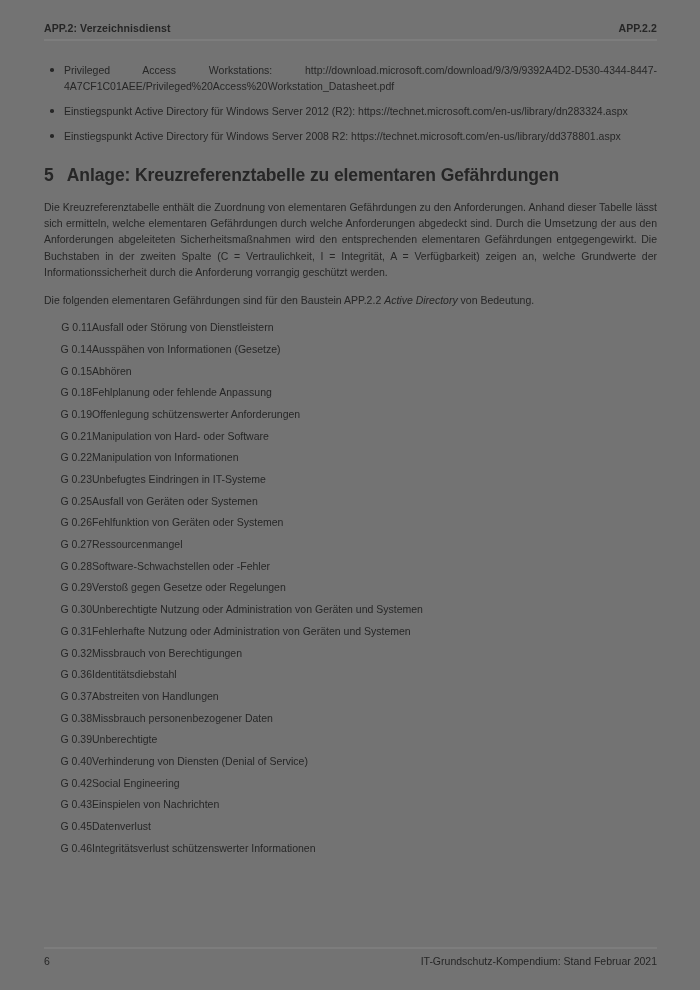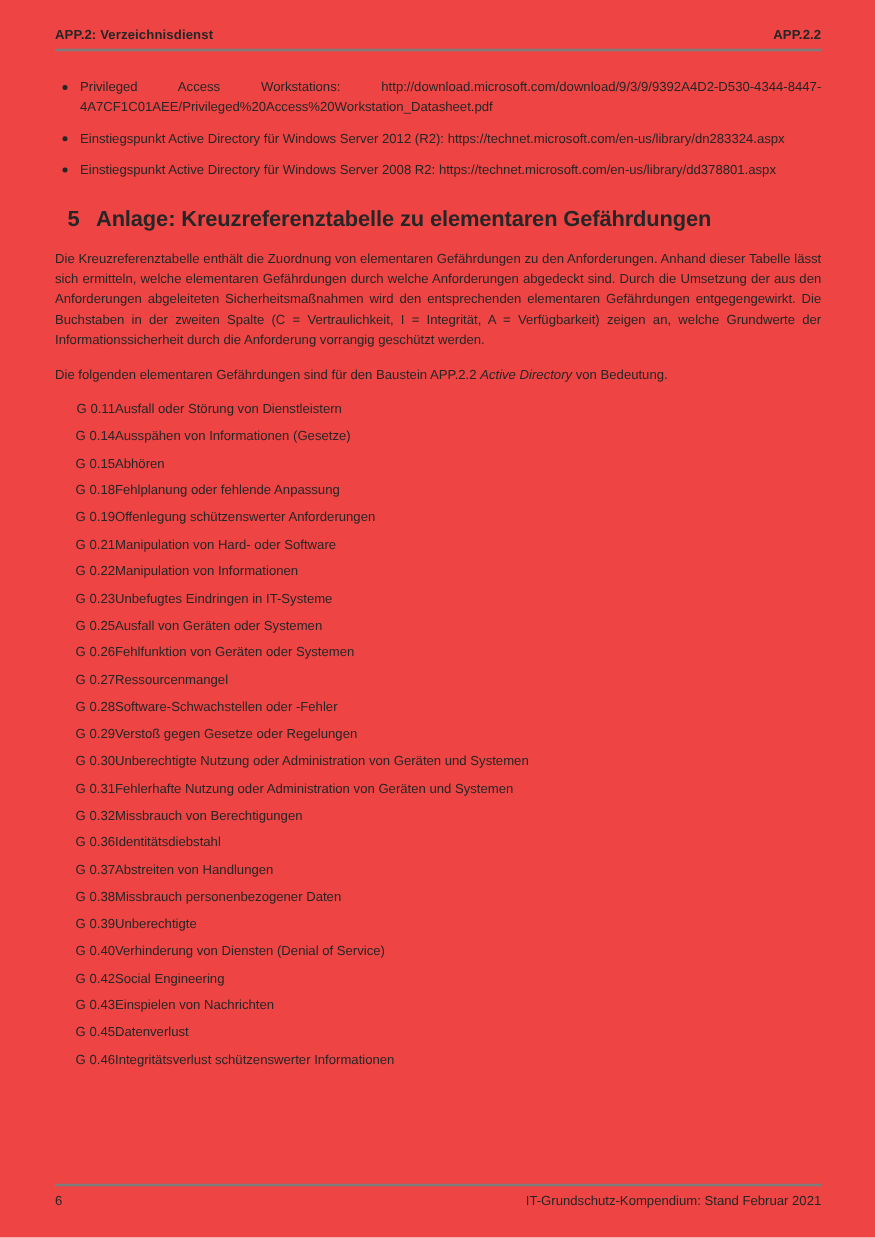--- a/index.html
+++ b/index.html
@@ -1,20 +1,20 @@
 <!DOCTYPE html>
 <html><head>
 <meta charset="utf-8">
 <style>
   html, body { margin: 0; padding: 0; background: #ffffff; }
   .page {
     position: relative;
     width: 700px;
     height: 990px;
-    background: #ef4444;
+    background: #737373;
     font-family: "Liberation Sans", sans-serif;
     color: #262626;
     box-sizing: border-box;
     padding: 22px 43px 0 44px;
     overflow: hidden;
   }
   
   .header-row {
     display: flex;
     justify-content: space-between;
@@ -50,21 +50,20 @@
     border-radius: 50%;
     background: #262626;
   }
   
   .section-heading {
     margin-top: 20px;
     font-size: 17.5px;
     font-weight: bold;
     line-height: 22px;
     letter-spacing: -0.1px;
-    margin-left: 10px;
   }
   .heading-number { margin-right: 9px; }
   
   .para {
     margin-top: 13px;
     font-size: 10.5px;
     line-height: 16.2px;
     text-align: justify;
   }
   .para-single {

